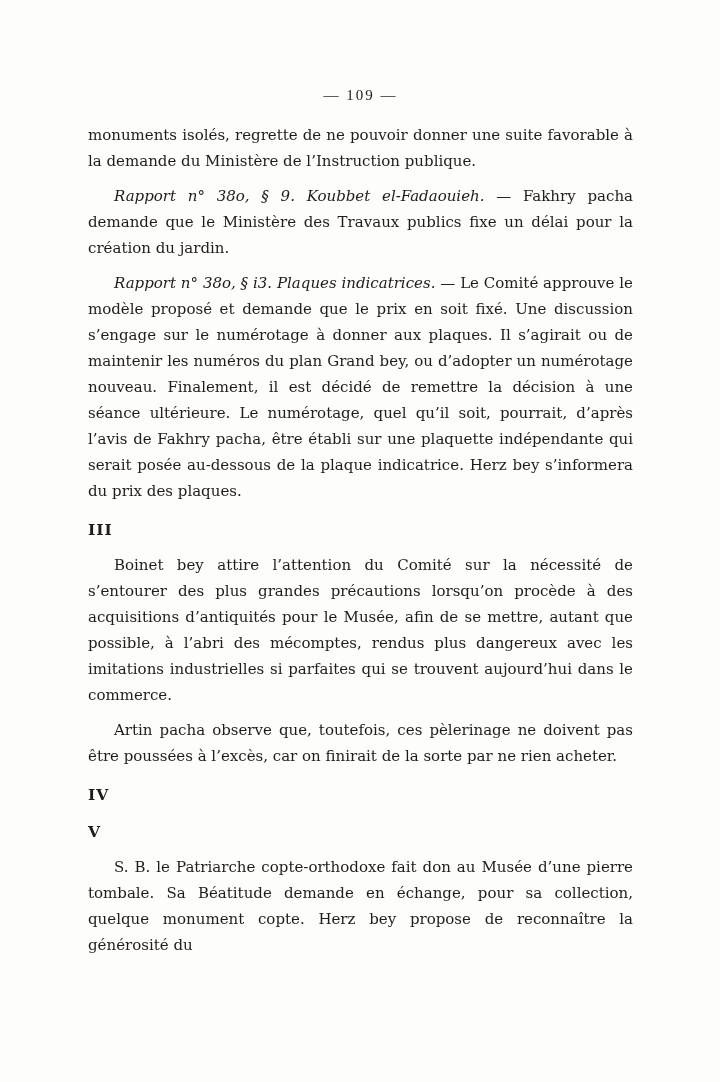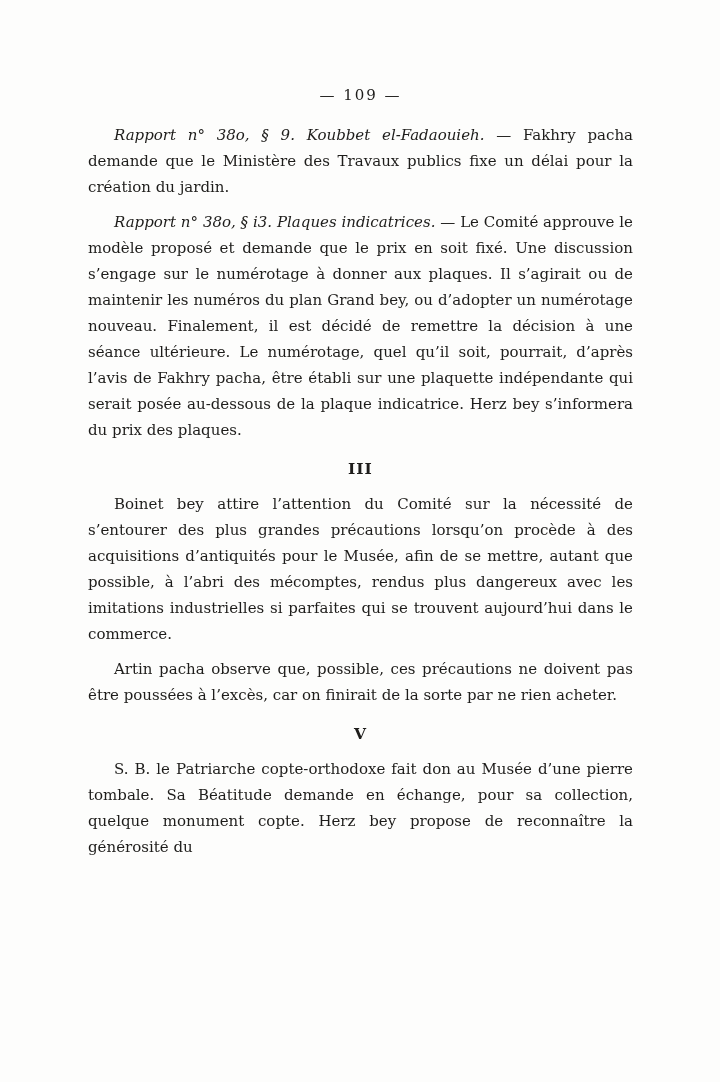--- a/index.html
+++ b/index.html
@@ -21,52 +21,54 @@
     left: 88px;
     top: 84px;
     width: 545px;
   }
   .page-number {
     text-align: center;
     font-size: 15px;
     letter-spacing: 2px;
     margin-bottom: 16px;
     line-height: 22px;
+    font-family: Liberation Serif, serif;
   }
   .para {
     margin: 0 0 9px 0;
     font-size: 15px;
     line-height: 26px;
     text-align: justify;
     text-justify: inter-word;
   }
   .para.indent {
     text-indent: 26px;
   }
   .italic {
     font-style: italic;
   }
   .section-heading {
-    text-align: center;
     font-size: 15.5px;
     font-weight: bold;
     letter-spacing: 1px;
     margin: 15px 0 11px 0;
     line-height: 22px;
   }
 </style>
 </head>
 <body>
 
 <div class="page">
   <div class="text-block">
     <div class="page-number">— 109 —</div>
     <div>
+        <p class="para"><span>monuments isolés, regrette de ne pouvoir donner une suite favorable à la demande du Ministère de l’Instruction publique.</span></p>
         <p class="para indent"><span class="italic">Rapport n° 38o, § 9. Koubbet el-Fadaouieh.</span><span> — Fakhry pacha demande que le Ministère des Travaux publics fixe un délai pour la création du jardin.</span></p>
         <p class="para indent"><span class="italic">Rapport n° 38o, § i3. Plaques indicatrices.</span><span> — Le Comité approuve le modèle proposé et demande que le prix en soit fixé. Une discussion s’engage sur le numérotage à donner aux plaques. Il s’agirait ou de maintenir les numéros du plan Grand bey, ou d’adopter un numérotage nouveau. Finalement, il est décidé de remettre la décision à une séance ultérieure. Le numérotage, quel qu’il soit, pourrait, d’après l’avis de Fakhry pacha, être établi sur une plaquette indépendante qui serait posée au-dessous de la plaque indicatrice. Herz bey s’informera du prix des plaques.</span></p>
         <div class="section-heading">III</div>
         <p class="para indent"><span>Boinet bey attire l’attention du Comité sur la nécessité de s’entourer des plus grandes précautions lorsqu’on procède à des acquisitions d’antiquités pour le Musée, afin de se mettre, autant que possible, à l’abri des mécomptes, rendus plus dangereux avec les imitations industrielles si parfaites qui se trouvent aujourd’hui dans le commerce.</span></p>
-        <p class="para indent"><span>Artin pacha observe que, possible, ces précautions ne doivent pas être poussées à l’excès, car on finirait de la sorte par ne rien acheter.</span></p>
+        <p class="para indent"><span>Artin pacha observe que, toutefois, ces pèlerinage ne doivent pas être poussées à l’excès, car on finirait de la sorte par ne rien acheter.</span></p>
+        <div class="section-heading">IV</div>
         <div class="section-heading">V</div>
         <p class="para indent"><span>S. B. le Patriarche copte-orthodoxe fait don au Musée d’une pierre tombale. Sa Béatitude demande en échange, pour sa collection, quelque monument copte. Herz bey propose de reconnaître la générosité du</span></p>
       </div>
   </div>
 </div>
 
 </body></html>

